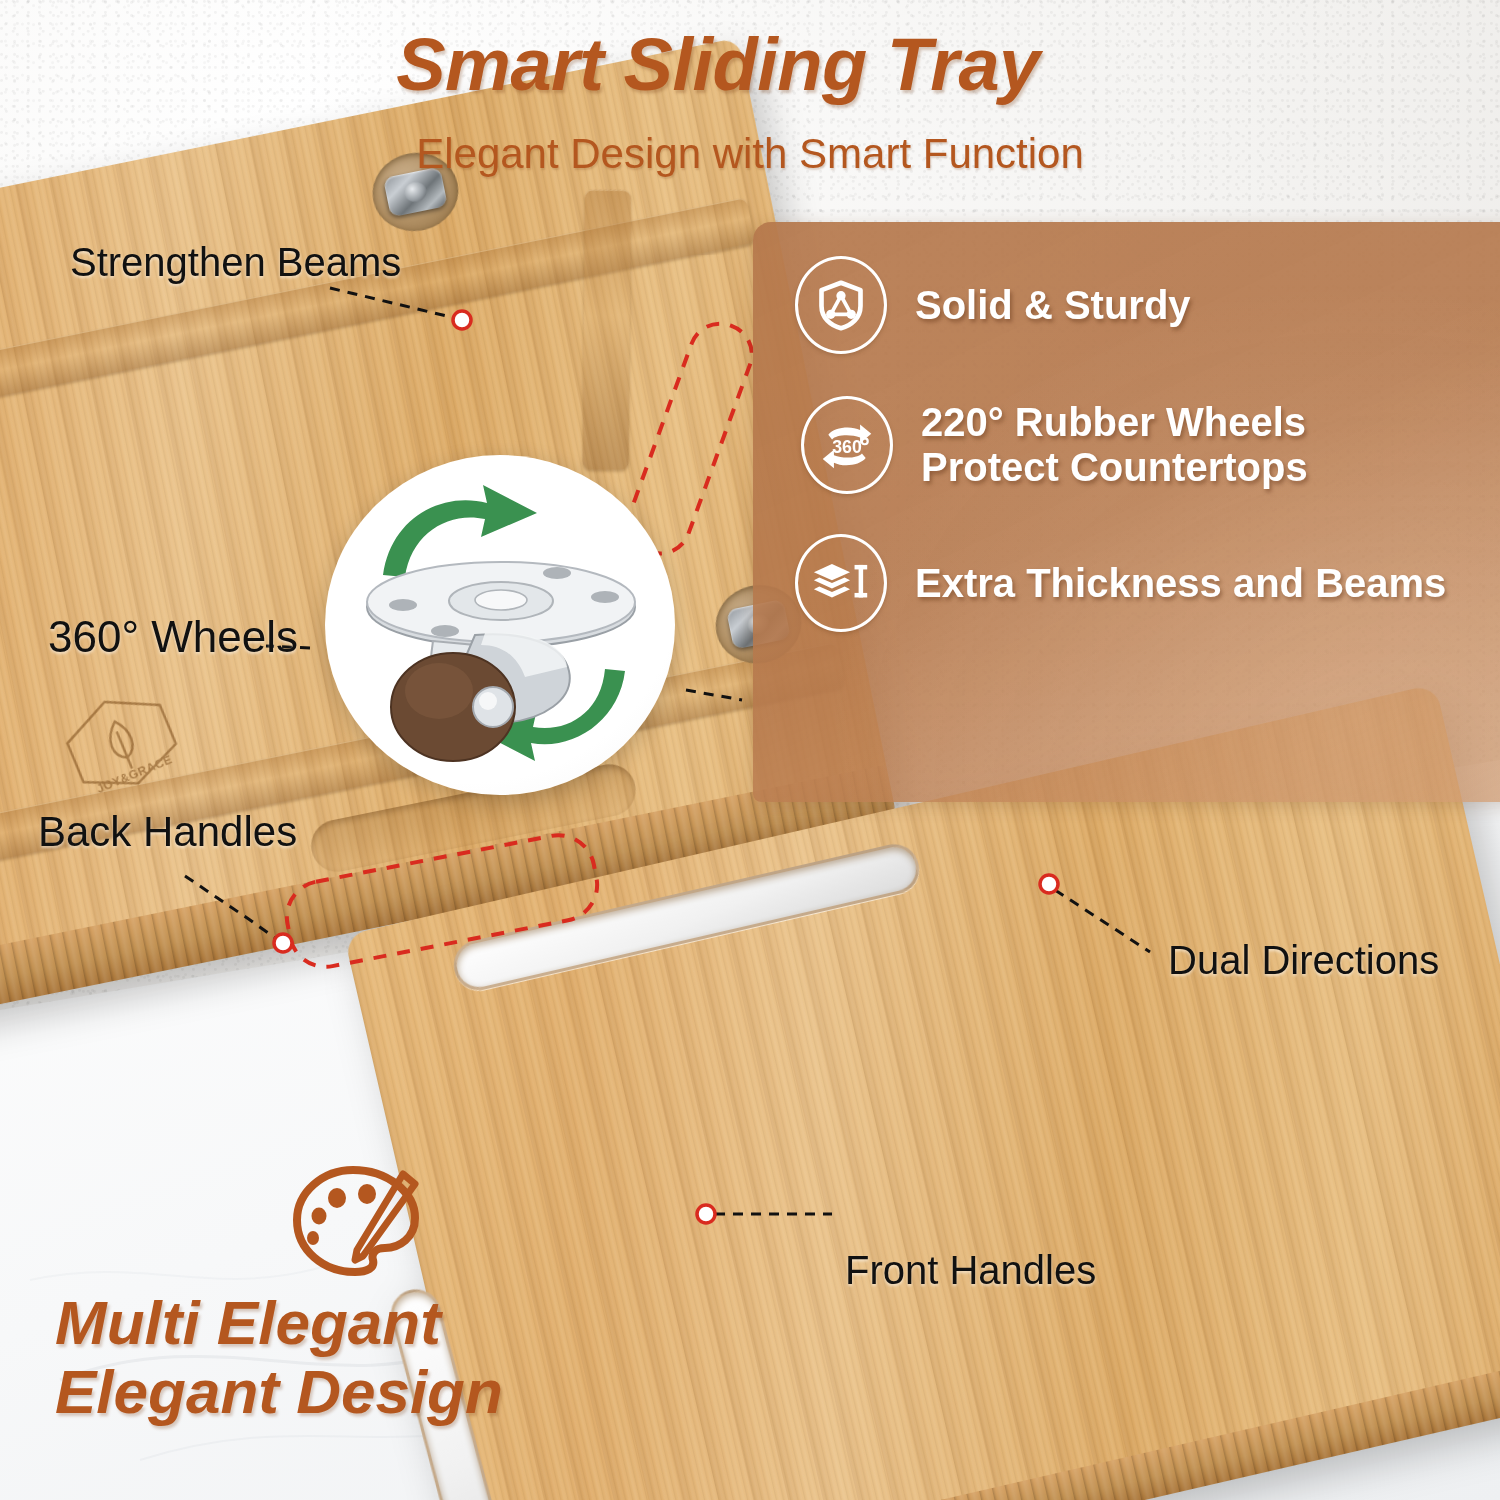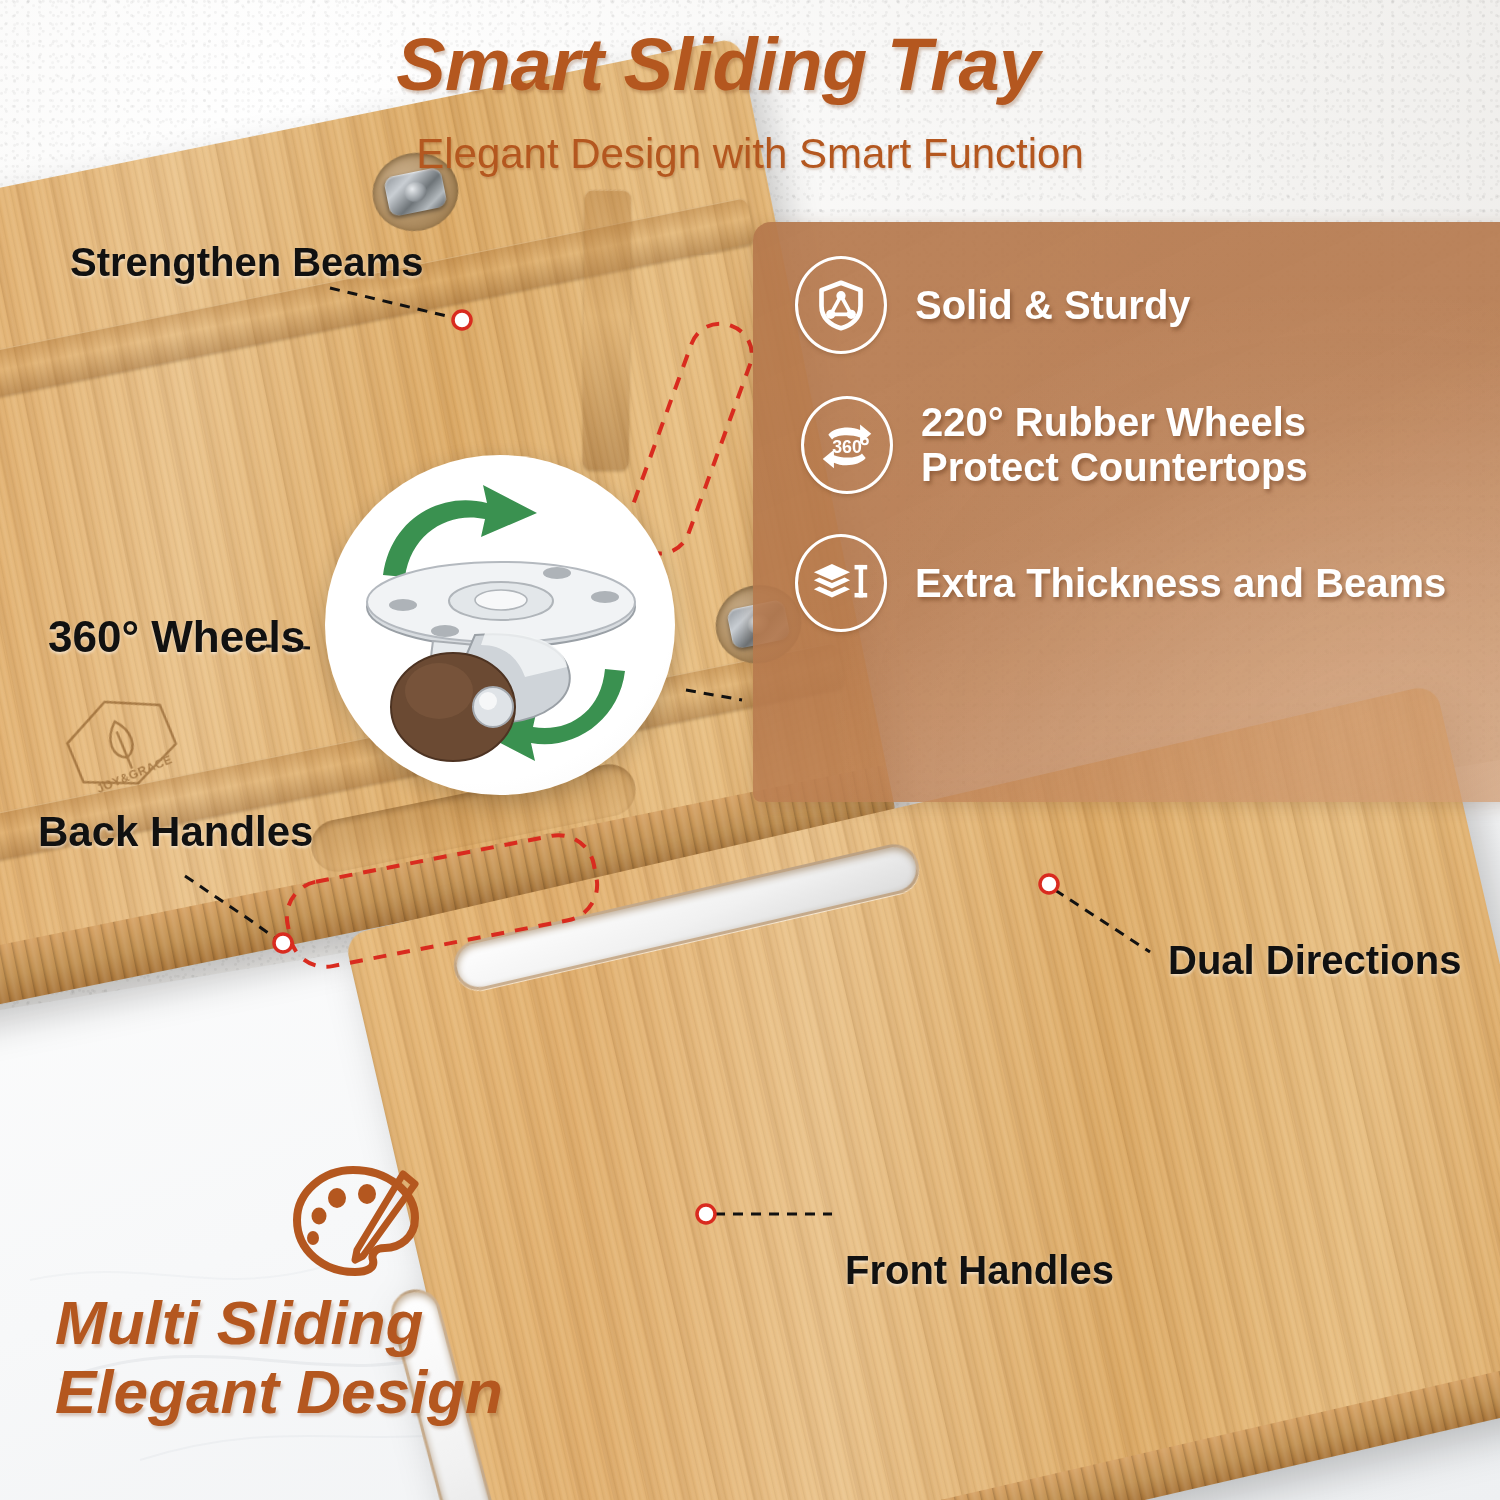--- a/index.html
+++ b/index.html
@@ -161,21 +161,21 @@
     border:3px solid #fff;display:flex;align-items:center;justify-content:center;
     box-shadow:0 2px 4px rgba(90,50,20,.25);
   }
   .feature-text{
     color:#fff;font-size:40px;font-weight:bold;line-height:1.12;
     text-shadow:2px 3px 4px rgba(90,45,15,.45);
   }
 
   
   .callout{
-    position:absolute;font-weight:bold;color:#111;
+    position:absolute;font-weight:normal;color:#111;
     text-shadow:0 2px 3px rgba(255,255,255,.55);
     white-space:nowrap;
   }
   #label-strengthen-beams{left:70px;top:240px;font-size:40px;}
   #label-360-wheels{left:48px;top:612px;font-size:44px;}
   #label-back-handles{left:38px;top:808px;font-size:42px;}
   #label-dual-directions{left:1168px;top:938px;font-size:40px;}
   #label-front-handles{left:845px;top:1248px;font-size:40px;}
 
   
@@ -368,17 +368,17 @@
     <svg id="palette-icon" viewBox="0 0 160 120" width="160" height="120">
       <path d="M78 10 C 112 10, 140 32, 140 58 C 140 78, 124 88, 110 88
                C 100 88, 96 94, 98 100 C 100 108, 92 112, 80 112
                C 48 112, 22 90, 22 60 C 22 32, 48 10, 78 10 Z" fill="none" stroke="#b4571f" stroke-width="8" stroke-linejoin="round"></path>
       <ellipse cx="62" cy="38" rx="9" ry="10" fill="#b4571f"></ellipse>
       <ellipse cx="92" cy="34" rx="9" ry="10" fill="#b4571f"></ellipse>
       <ellipse cx="44" cy="56" rx="7.5" ry="8.5" fill="#b4571f"></ellipse>
       <ellipse cx="38" cy="78" rx="6" ry="7" fill="#b4571f"></ellipse>
       <path d="M128 14 L 140 24 L 88 96 L 80 100 L 82 90 Z" fill="none" stroke="#b4571f" stroke-width="7" stroke-linejoin="round"></path>
     </svg>
-    <div class="multi-line">Multi Sliding</div>
+    <div class="multi-line">Multi Elegant</div>
     <div class="multi-line">Elegant Design</div>
   </div>
 
 </div>
 
 </body></html>

